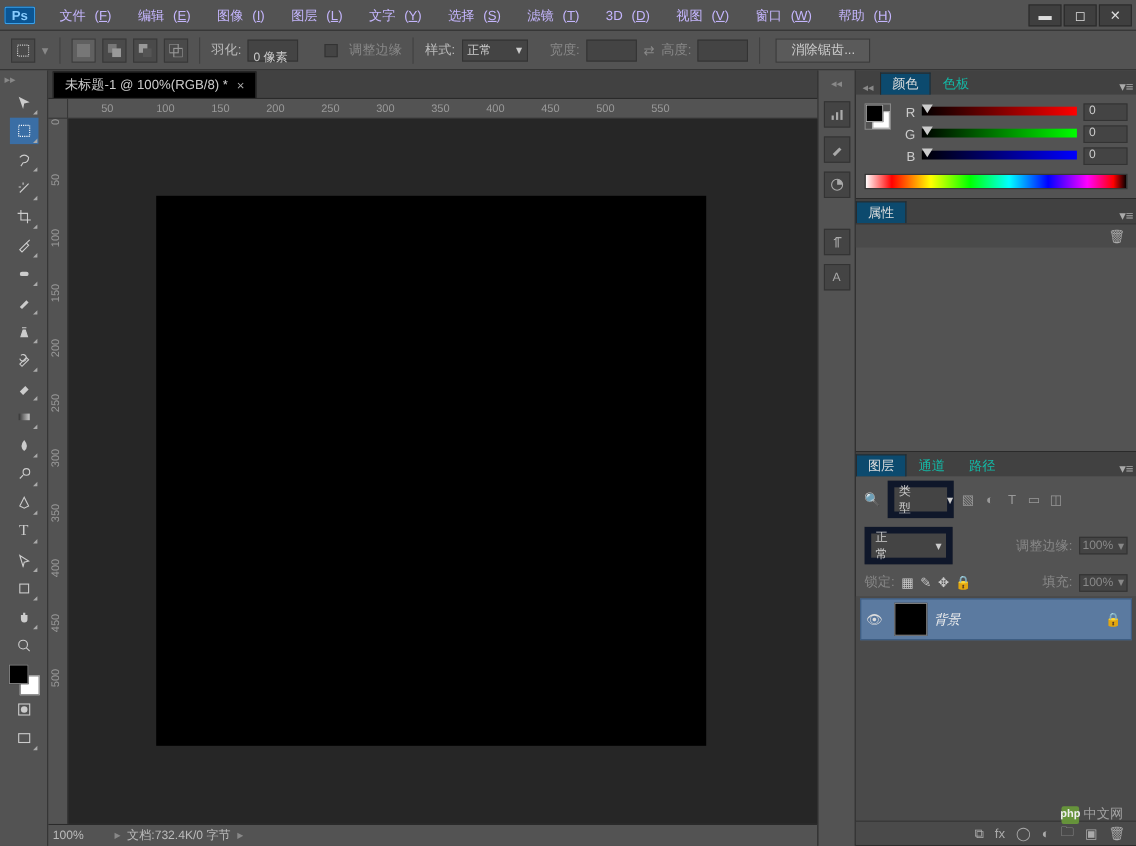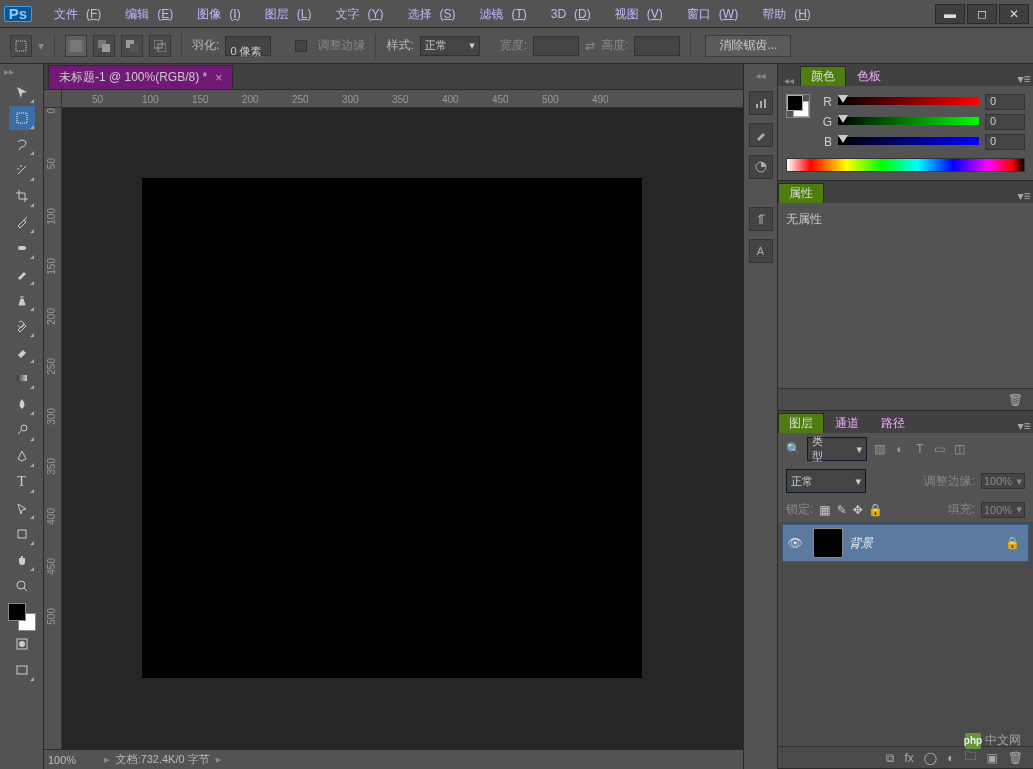--- a/index.html
+++ b/index.html
@@ -1,19 +1,19 @@
 <!DOCTYPE html>
 <html><head>
 <meta charset="utf-8">
 <style>
   * { margin:0; padding:0; box-sizing:border-box; font-family:"Microsoft YaHei",Tahoma,sans-serif; }
   body { width:1033px; height:769px; background:#535353; color:#c8c8c8; font-size:12px; overflow:hidden; position:relative; }
   
   .titlebar { height:28px; background:#535353; display:flex; align-items:center; padding:0 4px; border-bottom:1px solid #2a2a2a;}
-  .ps-badge { width:28px; height:16px; background:#0b5593; color:#88ccff; font-weight:bold; display:flex; align-items:center; justify-content:center; border-radius:2px; font-size:15px; box-shadow:inset 0 0 0 1px #3aa0e8;}
+  .ps-badge { width:28px; height:16px; background:#0b5593; color:#88ccff; font-weight:bold; display:flex; align-items:center; justify-content:center; border-radius:2px; font-size:12px; box-shadow:inset 0 0 0 1px #3aa0e8;}
   .menu { display:flex; margin-left:6px; }
   .menu span { padding:16px 8px; line-height:28px; cursor:default; color:#c4b5fd;}
   .menu span u { text-decoration:underline; }
   .winbtns { margin-left:auto; display:flex; gap:0;}
   .winbtn { width:30px; height:20px; background:#3f3f3f; display:flex; align-items:center; justify-content:center; margin-left:2px; color:#ddd; border:1px solid #2a2a2a;}
   
   .options { height:36px; background:#535353; display:flex; align-items:center; padding:0 10px; gap:6px; border-bottom:1px solid #2a2a2a;}
   .opt-sep { width:1px; height:24px; background:#404040; margin:0 4px;}
   .opt-btn { width:22px; height:22px; background:#4a4a4a; border:1px solid #383838; display:flex; align-items:center; justify-content:center;}
   .opt-active { background:#606060; }
@@ -25,61 +25,61 @@
   
   .main { position:absolute; top:64px; left:0; right:0; bottom:0; display:flex; }
   .toolbox { width:44px; background:#535353; border-right:1px solid #2a2a2a; display:flex; flex-direction:column; align-items:center; padding-top:2px;}
   .tool { width:26px; height:24px; margin:1px 0; display:flex; align-items:center; justify-content:center; position:relative; color:#ccc;}
   .tool.sel { background:#3a6ea5; }
   .tool .tri { position:absolute; right:1px; bottom:1px; width:0; height:0; border-left:4px solid transparent; border-bottom:4px solid #aaa;}
   .swatches { width:28px; height:28px; margin-top:4px; position:relative;}
   .swatch-fg { width:18px; height:18px; background:#000; border:1px solid #888; position:absolute; top:0; left:0;}
   .swatch-bg { width:18px; height:18px; background:#fff; border:1px solid #888; position:absolute; bottom:0; right:0;}
   .tabbar { height:26px; background:#414141; border-bottom:1px solid #2a2a2a; display:flex; align-items:flex-end;}
-  .doctab { height:24px; background:#701a75; border:1px solid #2a2a2a; border-bottom:none; padding:0 10px; display:flex; align-items:center; gap:8px; color:#ccc; margin-left:4px;}
+  .doctab { height:24px; background:#000000; border:1px solid #2a2a2a; border-bottom:none; padding:0 10px; display:flex; align-items:center; gap:8px; color:#ccc; margin-left:4px;}
   .doctab .x { color:#aaa;}
   .workarea { flex:1; display:flex; flex-direction:column; }
   .ruler-corner { width:18px; height:18px; background:#535353; border-right:1px solid #333; border-bottom:1px solid #333;}
   .ruler-h { height:18px; background:#535353; border-bottom:1px solid #333; position:relative; overflow:hidden; color:#888;}
   .ruler-h .tick { position:absolute; top:4px; font-size:10px; color:#999;}
   .ruler-v { width:18px; background:#535353; border-right:1px solid #333; position:relative; overflow:hidden;}
   .ruler-v .tick { position:absolute; left:2px; font-size:10px; color:#999; writing-mode:vertical-lr; transform:rotate(180deg);}
   .canvas-host { flex:1; background:#262626; display:flex; overflow:hidden; position:relative;}
   .canvas { background:#000; position:absolute; }
   .statusbar { height:20px; background:#535353; border-top:1px solid #2a2a2a; display:flex; align-items:center; padding:0 4px; color:#bbb; font-size:11px;}
   .status-zoom { width:50px; }
   .status-tri { margin:0 6px; color:#888;}
   
   .rightcol { width:290px; display:flex; }
   .dock { width:34px; background:#535353; border-left:1px solid #2a2a2a; display:flex; flex-direction:column; align-items:center; padding-top:6px;}
   .dock .collapse { color:#888; font-size:10px; margin-bottom:6px;}
   .dock-icon { width:24px; height:24px; margin:4px 0; background:#444; border:1px solid #333; display:flex; align-items:center; justify-content:center; color:#aaa;}
   .panels { flex:1; background:#535353; border-left:1px solid #2a2a2a; display:flex; flex-direction:column;}
   .panel { border-bottom:1px solid #2a2a2a; }
   .panel-tabs { height:22px; background:#414141; display:flex; align-items:flex-end;}
-  .ptab { height:20px; padding:0 10px; display:flex; align-items:center; color:#f0abfc; border:1px solid transparent;}
-  .ptab.active { background:#4d7c0f; color:#ddd; border:1px solid #2a2a2a; border-bottom:none;}
+  .ptab { height:20px; padding:0 10px; display:flex; align-items:center; color:#14b8a6; border:1px solid transparent;}
+  .ptab.active { background:#0c4a6e; color:#ddd; border:1px solid #2a2a2a; border-bottom:none;}
   .pmenu { margin-left:auto; width:18px; color:#aaa; text-align:center;}
   .panel-body { padding:8px; }
   .mini-swatch { width:24px; height:24px; border:1px solid #888; position:relative;}
   .mini-swatch .fg { position:absolute; width:16px; height:16px; background:#000; border:1px solid #aaa; top:0; left:0;}
   .mini-swatch .bg { position:absolute; width:16px; height:16px; background:#fff; border:1px solid #aaa; bottom:0; right:0;}
   .slider-row { display:flex; align-items:center; gap:6px; margin-bottom:4px;}
   .slider-label { width:12px; color:#ccc; text-align:right;}
   .slider { flex:1; height:10px; position:relative; }
   .slider .track { height:8px; width:100%; }
   .slider.r .track { background:linear-gradient(to right,#000,#f00);}
   .slider.g .track { background:linear-gradient(to right,#000,#0f0);}
   .slider.b .track { background:linear-gradient(to right,#000,#00f);}
   .slider .thumb { position:absolute; top:-2px; left:0; width:0; height:0; border-left:5px solid transparent; border-right:5px solid transparent; border-top:8px solid #ccc;}
   .slider-val { width:40px; height:16px; background:#444; border:1px solid #333; font-size:11px; padding:0 4px; color:#ccc;}
   .spectrum { height:14px; width:100%; background:linear-gradient(to right, #fff 0%, #f00 10%, #ff0 25%, #0f0 40%, #0ff 55%, #00f 70%, #f0f 85%, #f00 95%, #000 100%); border:1px solid #333; margin-top:4px;}
   
   .ly-row { display:flex; align-items:center; gap:6px; padding:4px 8px;}
-  .ly-sel { width:60px; height:18px; background:#444; border:1px solid #0f172a; font-size:11px; padding:11px 4px; display:flex; align-items:center; justify-content:space-between; color:#ccc;gap:33px;}
+  .ly-sel { width:60px; height:18px; background:#444; border:6px solid #0f172a; font-size:11px; padding:11px 4px; display:flex; align-items:center; justify-content:space-between; color:#ccc;gap:33px;}
   .filter-icons { display:flex; gap:6px; color:#999;}
   .filter-icons span { width:14px; text-align:center;}
   .pct { width:44px; height:16px; background:#444; border:1px solid #333; font-size:11px; padding:0 2px; color:#888; display:flex; align-items:center; justify-content:space-between;}
   .layer-item { display:flex; align-items:center; height:38px; background:#5b7aa0; margin:2px 4px; border:1px solid #3a5a80;}
   .eye { width:24px; display:flex; align-items:center; justify-content:center; color:#ddd;}
   .thumb-sq { width:30px; height:30px; background:#000; border:1px solid #888; margin:0 6px;}
   .layer-name { color:#eee; font-style:italic;}
   .lock { margin-left:auto; margin-right:8px; color:#ccc;}
   .ly-foot { height:22px; background:#4a4a4a; display:flex; align-items:center; justify-content:flex-end; gap:10px; padding:0 10px; color:#aaa; border-top:1px solid #333;}
   .watermark { position:absolute; right:12px; bottom:20px; color:#aaa; font-size:12px; display:flex; align-items:center; gap:4px; opacity:.9;}
@@ -326,21 +326,21 @@
         <span class="tick" style="left:30px">50</span>
         <span class="tick" style="left:80px">100</span>
         <span class="tick" style="left:130px">150</span>
         <span class="tick" style="left:180px">200</span>
         <span class="tick" style="left:230px">250</span>
         <span class="tick" style="left:280px">300</span>
         <span class="tick" style="left:330px">350</span>
         <span class="tick" style="left:380px">400</span>
         <span class="tick" style="left:430px">450</span>
         <span class="tick" style="left:480px">500</span>
-        <span class="tick" style="left:530px">490</span>
+        <span class="tick" style="left:530px">550</span>
       </div>
     </div>
     <div style="flex:1; display:flex; min-height:0;">
       <div class="ruler-v">
         <span class="tick" style="top:0px">0</span>
         <span class="tick" style="top:50px">50</span>
         <span class="tick" style="top:100px">100</span>
         <span class="tick" style="top:150px">150</span>
         <span class="tick" style="top:200px">200</span>
         <span class="tick" style="top:250px">250</span>
@@ -438,23 +438,20 @@
           </div>
           <div class="spectrum"></div>
         </div>
       </div>
 
       <div class="panel" style="flex:0 0 230px; display:flex; flex-direction:column;">
         <div class="panel-tabs">
           <div class="ptab active">属性</div>
           <div class="pmenu">▾≡</div>
         </div>
-        <div class="panel-body" style="flex:1;">
-          <span>无属性</span>
-        </div>
         <div class="ly-foot" style="justify-content:flex-end;">
             <span>🗑</span>
           </div>
       </div>
 
       <div class="panel" style="flex:1; display:flex; flex-direction:column;">
         <div class="panel-tabs">
           <div class="ptab active">图层</div>
           <div class="ptab">通道</div>
           <div class="ptab">路径</div>

